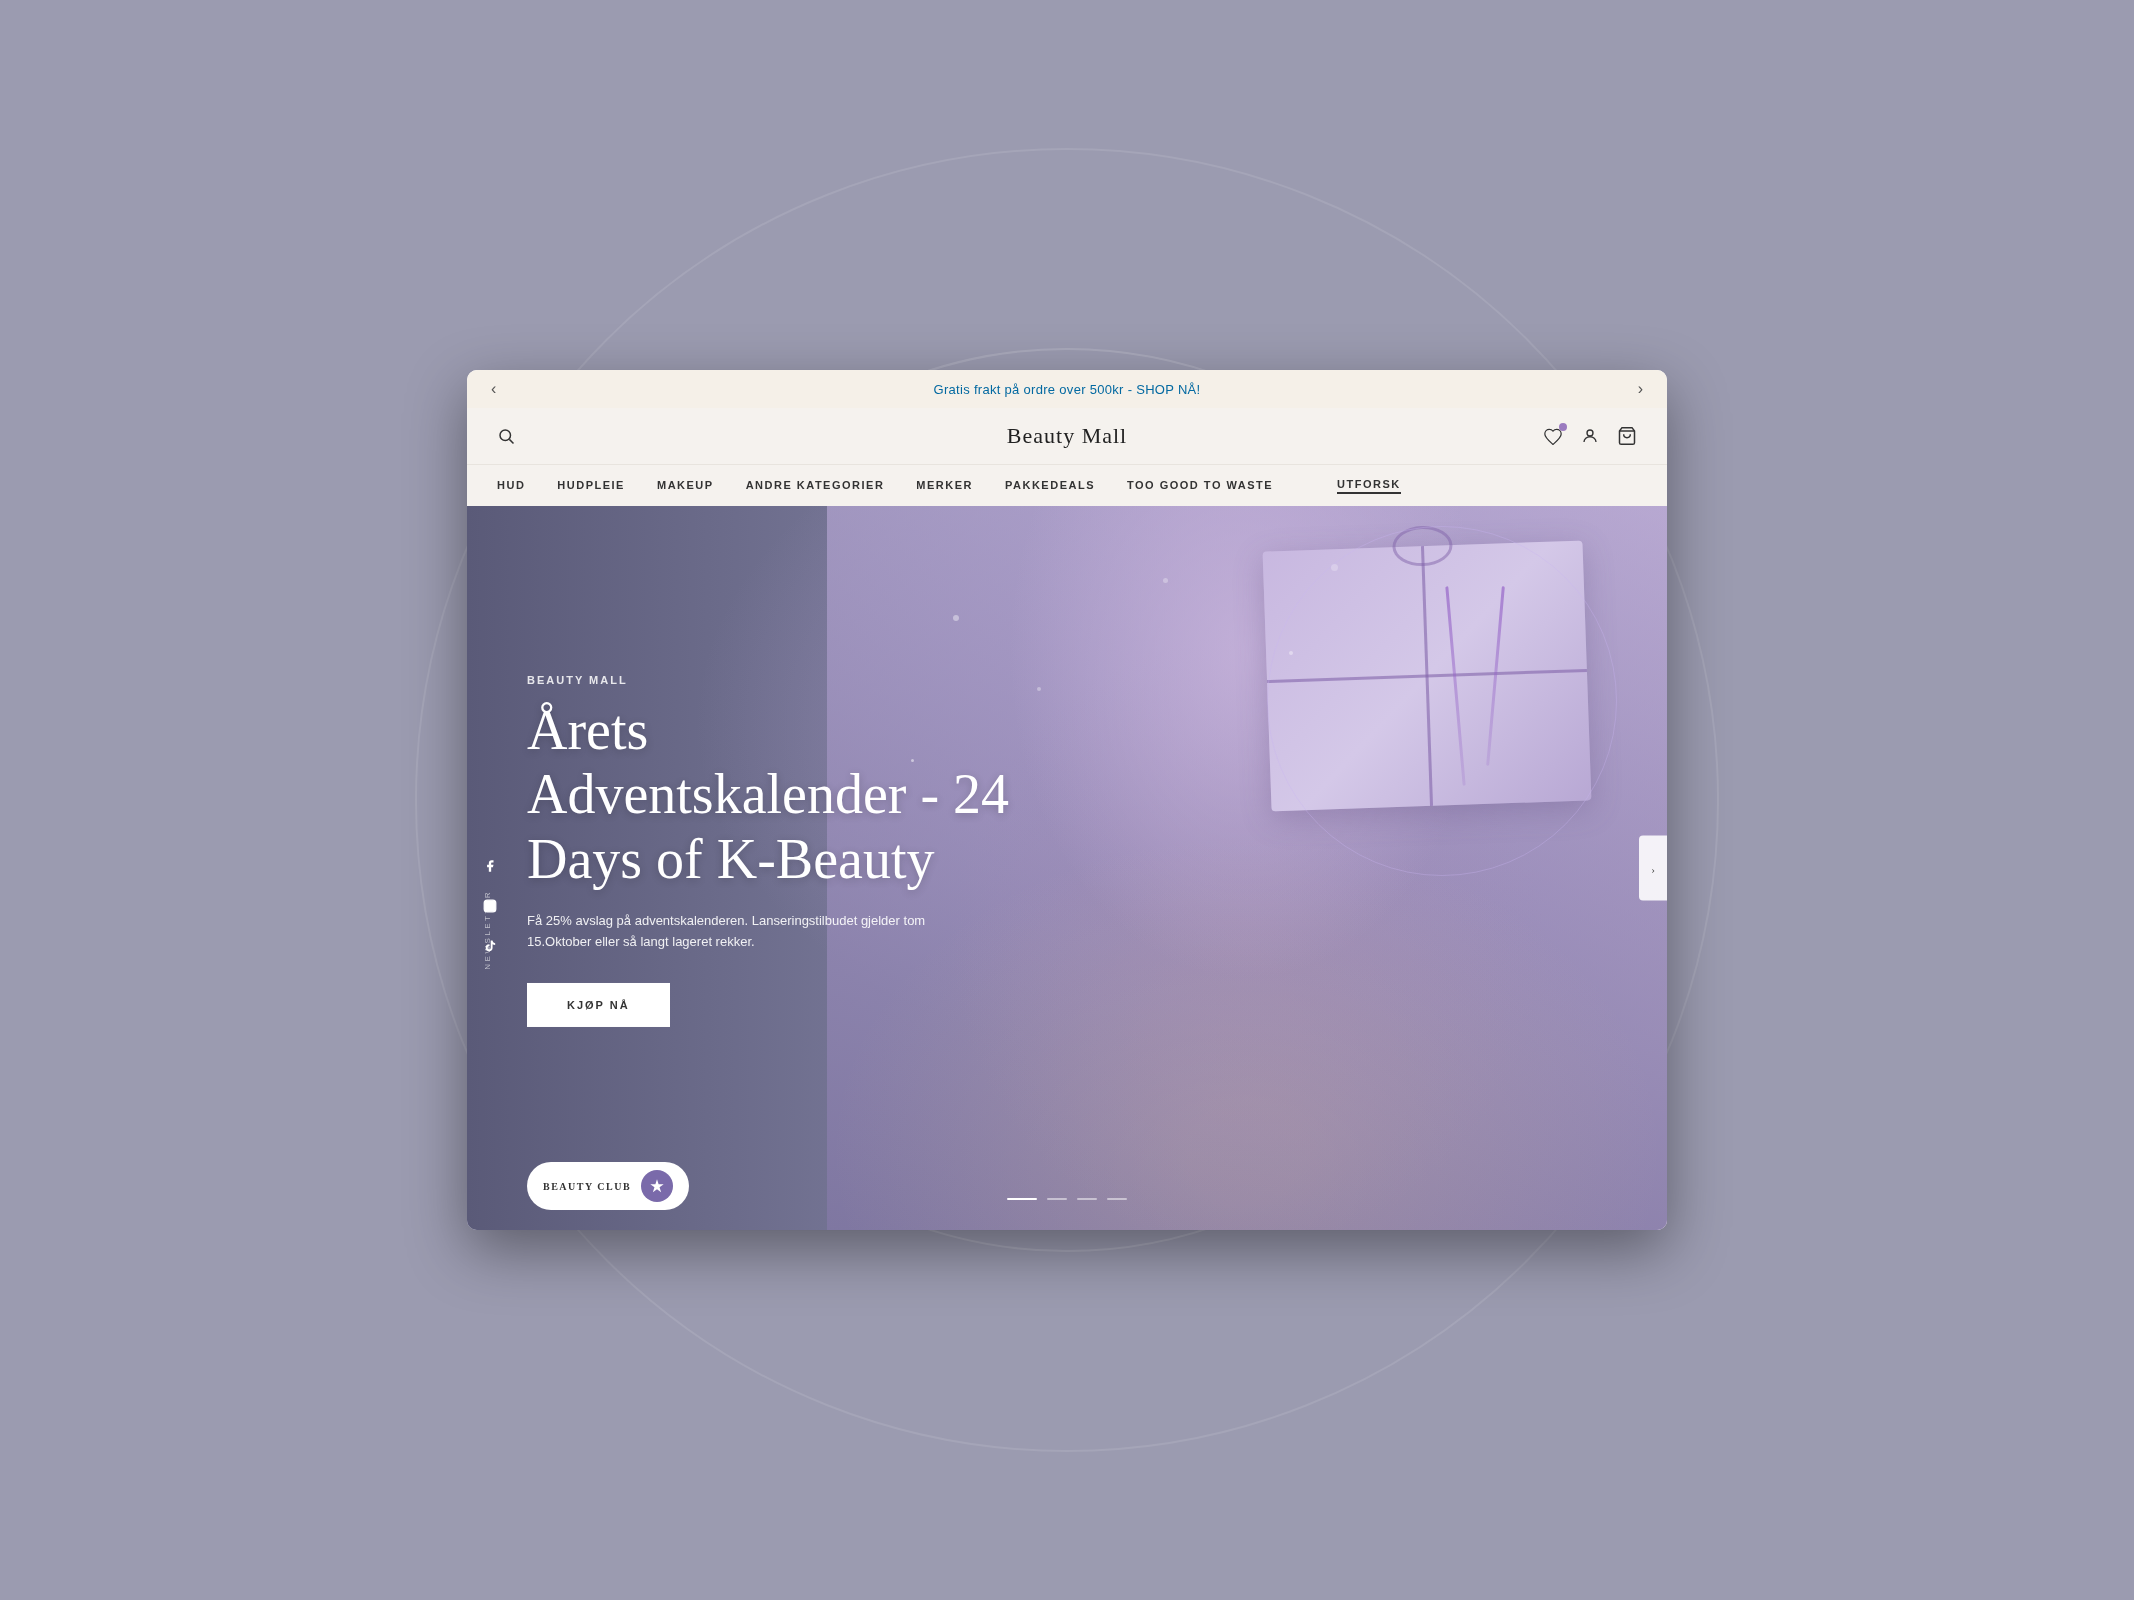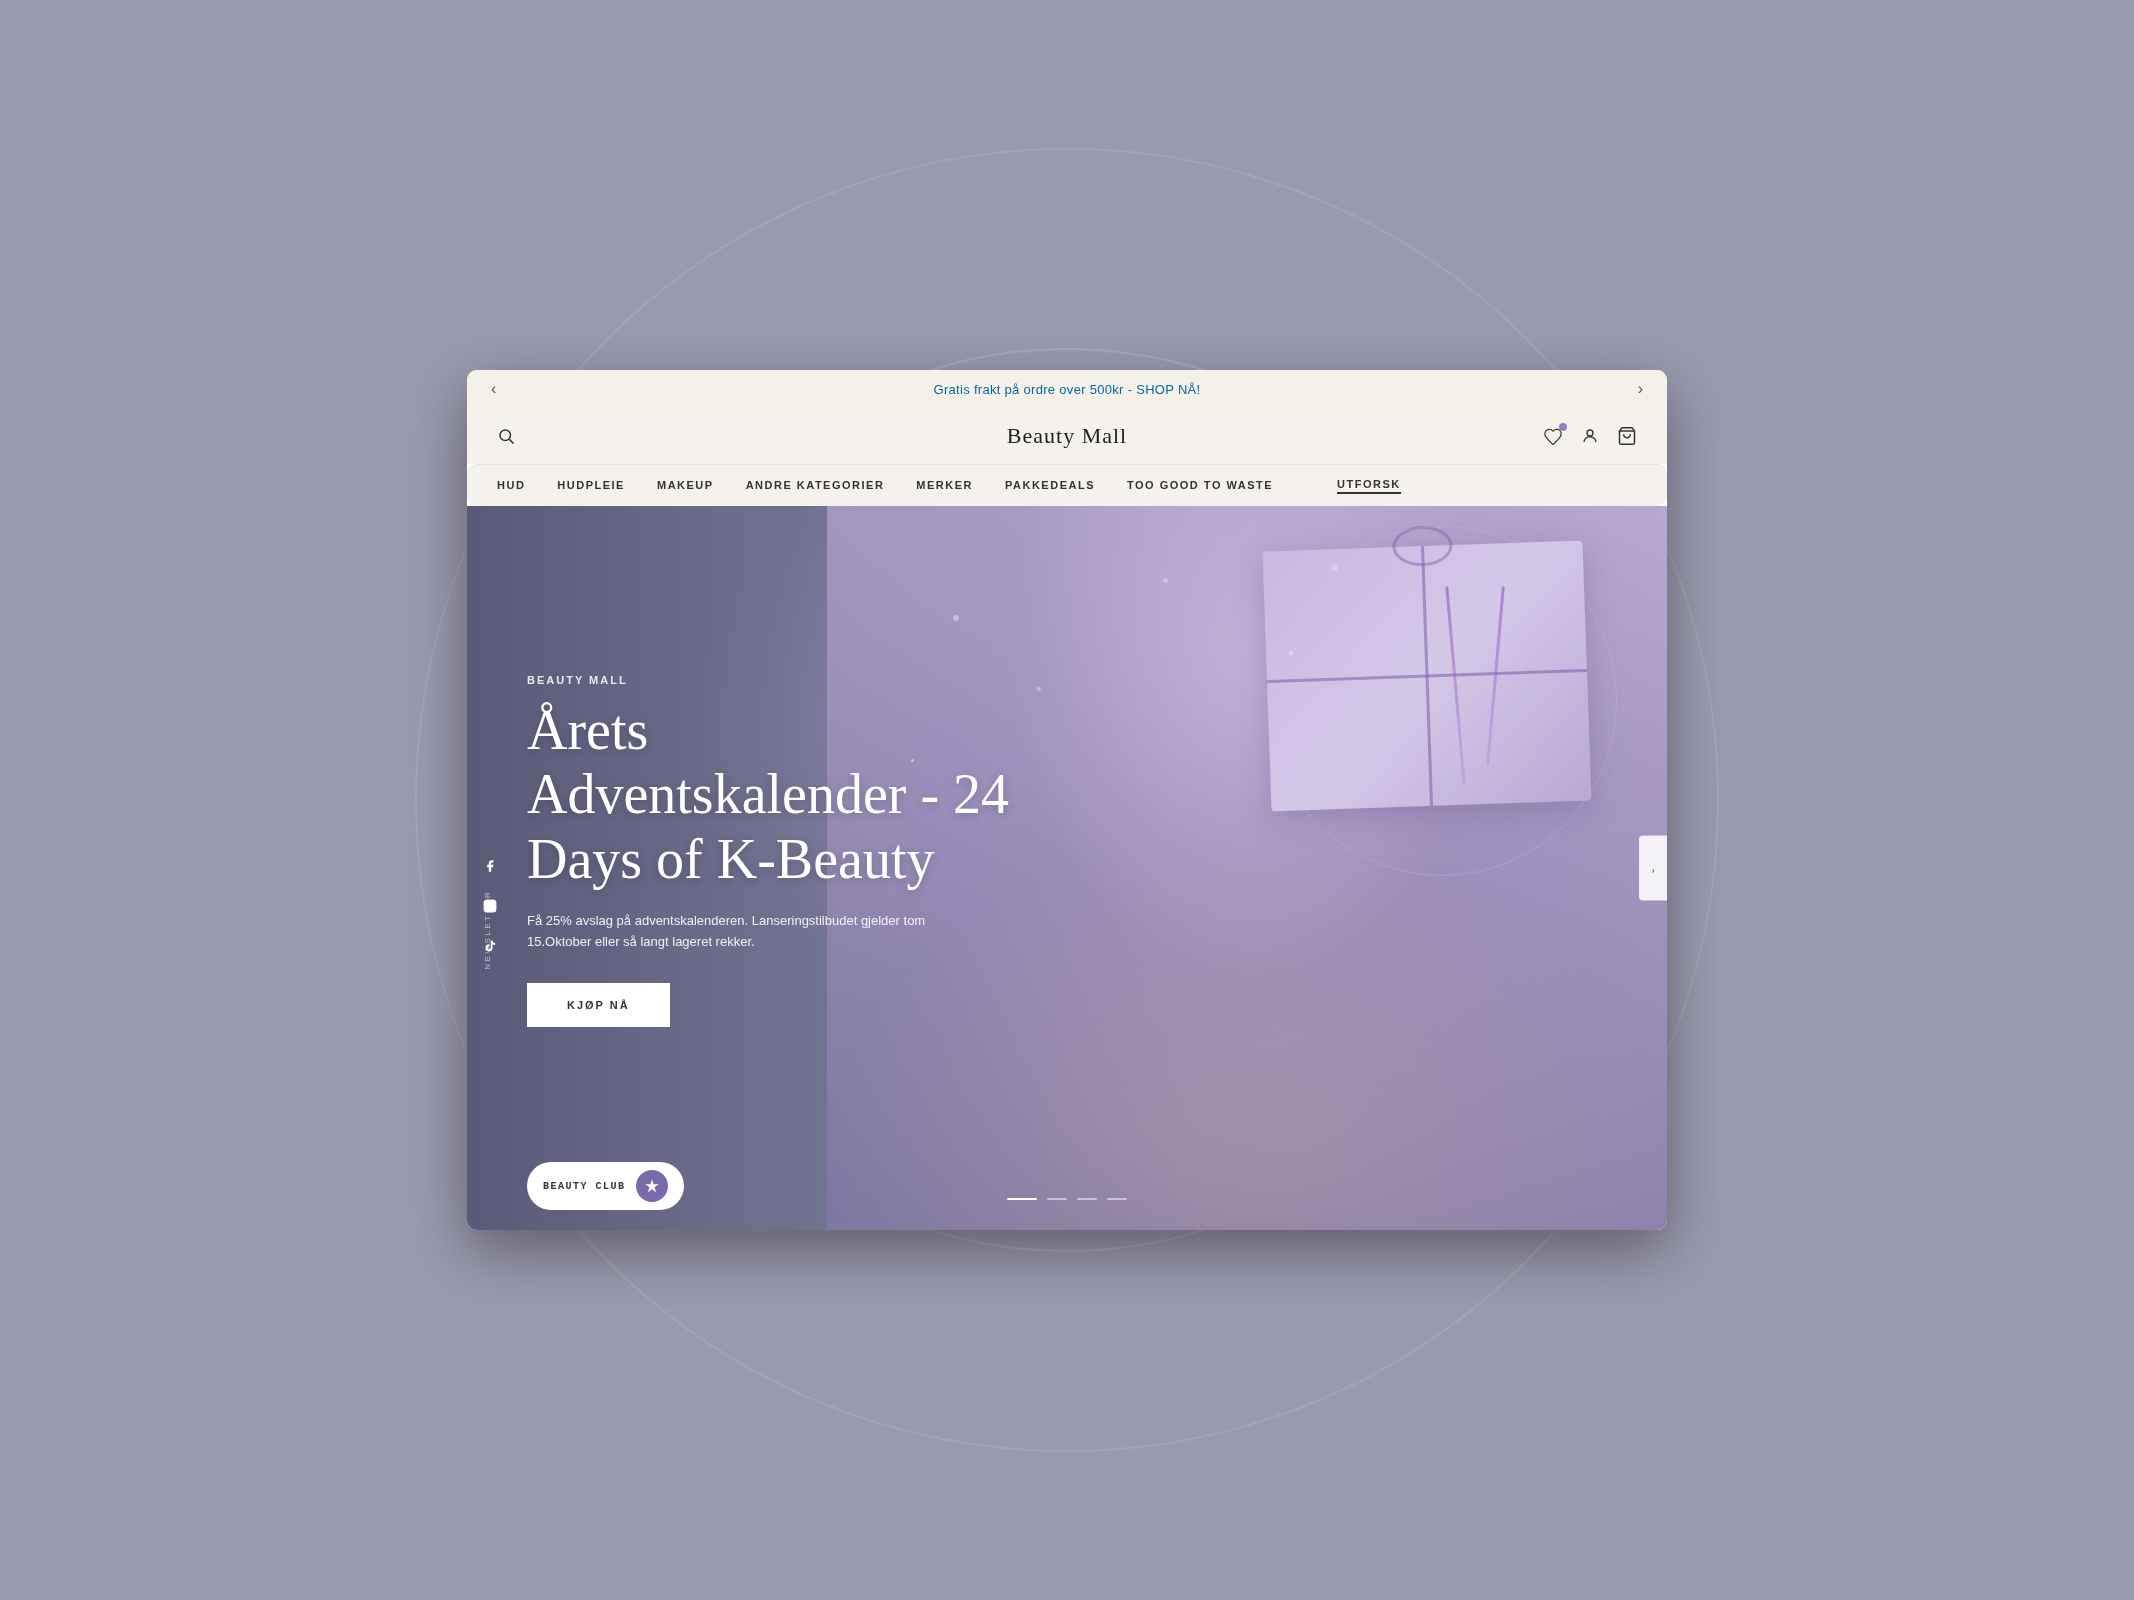--- a/index.html
+++ b/index.html
@@ -141,21 +141,20 @@
     .nav-bar {
       background: #f5f2ee;
       height: 42px;
       display: flex;
       align-items: center;
       justify-content: flex-start;
       padding: 0 30px;
       border-top: 1px solid #e8e4de;
       flex-shrink: 0;
       gap: 32px;
-      border-radius: 10px;
     }
 
     .nav-item {
       font-size: 11px;
       font-family: Arial, sans-serif;
       letter-spacing: 1.5px;
       color: #333;
       text-transform: uppercase;
       font-weight: 600;
       cursor: pointer;
@@ -341,21 +340,21 @@
       padding: 8px 16px 8px 16px;
       cursor: pointer;
       border: none;
     }
 
     .beauty-club-label {
       font-size: 10px;
       letter-spacing: 1.5px;
       text-transform: uppercase;
       color: #333;
-      font-family: Liberation Mono, monospace;
+      font-family: Liberation Serif, serif;
       font-weight: 700;
     }
 
     .beauty-club-icon {
       width: 32px;
       height: 32px;
       background: #7a6aaa;
       border-radius: 50%;
       display: flex;
       align-items: center;

